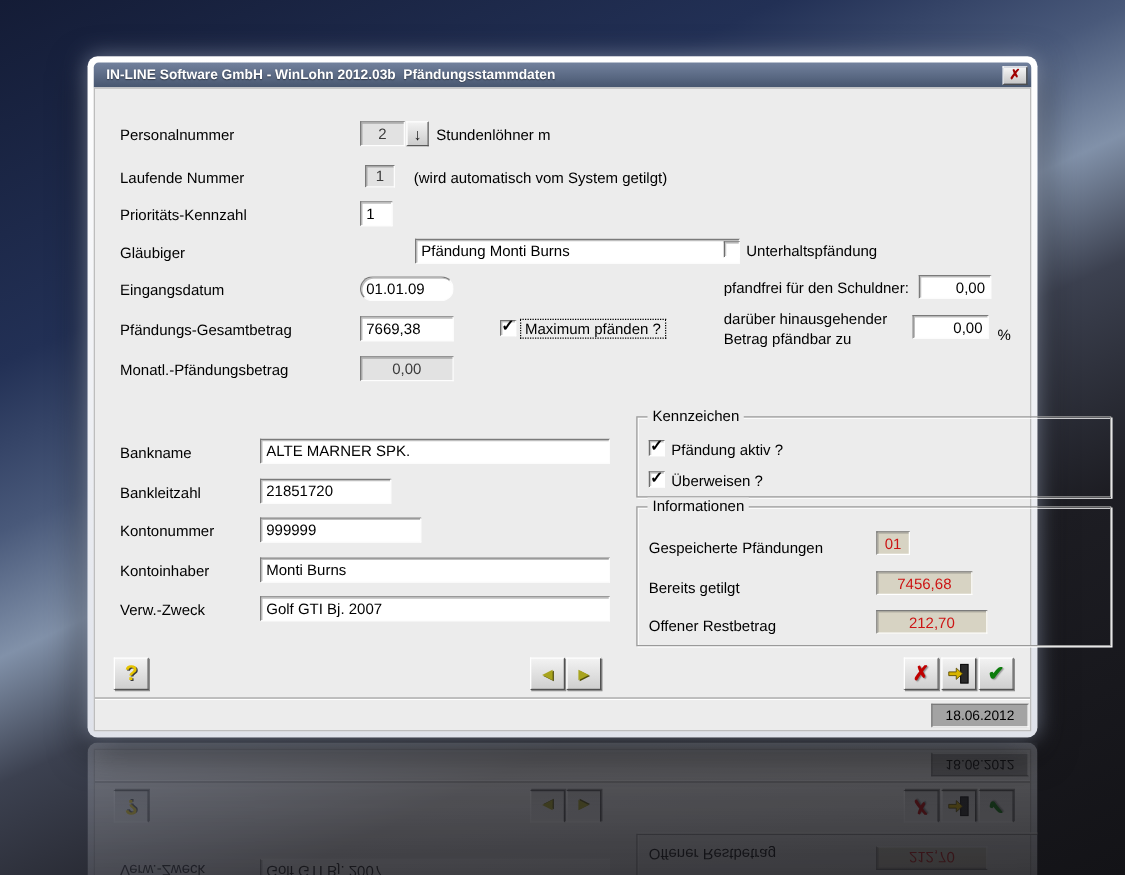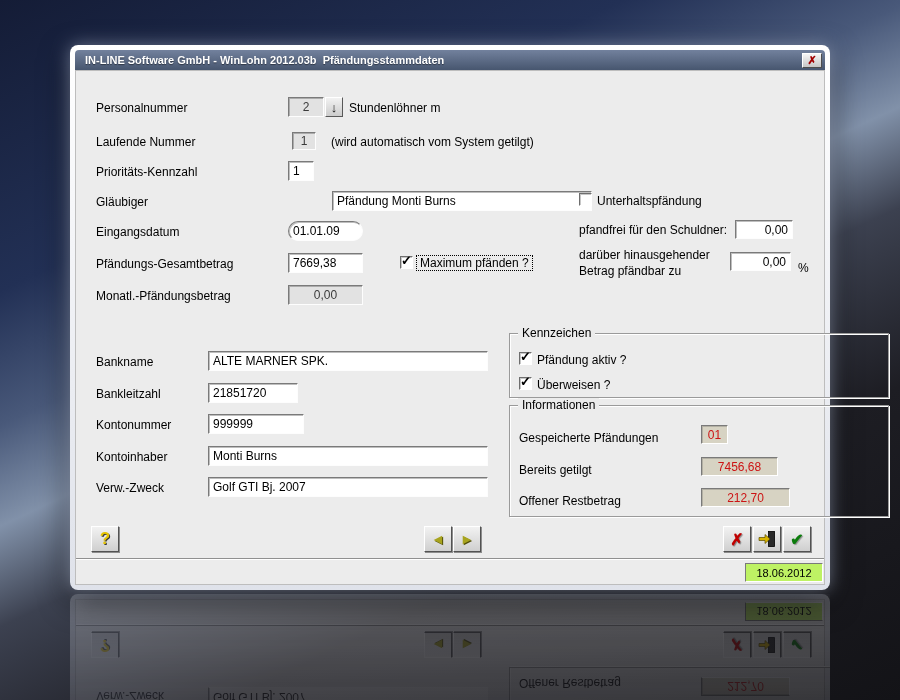--- a/index.html
+++ b/index.html
@@ -85,21 +85,21 @@
     box-shadow:1px 1px 0 rgba(0,0,0,.4);
     display:flex; align-items:center; justify-content:center; cursor:pointer;
   }
   .help-g { font-size:17px; font-weight:bold; color:#e6c400; text-shadow:1px 1px 0 #3a3a3a; }
   .nav-g  { font-size:14px; color:#a8a41e; text-shadow:1px 1px 0 #504d08; }
   .x-g    { font-size:16px; font-weight:bold; color:#c00000; text-shadow:1px 1px 1px rgba(0,0,0,.4); }
   .ok-g   { font-size:16px; font-weight:bold; color:#0c7c0c; text-shadow:1px 1px 1px rgba(0,0,0,.35); }
 
   .statusline { position:absolute; left:0; right:0; top:487px; height:2px; border-top:1px solid #909090; border-bottom:1px solid #ffffff; }
   .datefield {
-    position:absolute; left:669px; top:492px; width:78px; height:19px; background:#bef264;
+    position:absolute; left:669px; top:492px; width:78px; height:19px; background:#a3a3a3;
     border:1px solid; border-color:#7a7a7a #ffffff #ffffff #7a7a7a;
     font-size:11px; display:flex; align-items:center; justify-content:center;
   }
 </style>
 </head>
 <body>
 
 <div class="window">
   <div class="titlebar">
     <span class="title">IN-LINE Software GmbH - WinLohn 2012.03b  Pfändungsstammdaten</span>
@@ -139,23 +139,23 @@
     <span class="lbl" style="left:503px;top:193px">Betrag pfändbar zu</span>
     <input class="field rt" style="left: 654px; top: 181px; width: 61px; height: 19px;" value="0,00">
     <span class="lbl" style="left:722px;top:190px">%</span>
 
     <span class="lbl" style="left:20px;top:218px">Monatl.-Pfändungsbetrag</span>
     <input class="field dim ctr" style="left: 212px; top: 214px; width: 75px;" value="0,00">
 
     <span class="lbl" style="left:20px;top:284px">Bankname</span>
     <input class="field" style="left: 132px; top: 280px; width: 280px;" value="ALTE MARNER SPK.">
     <span class="lbl" style="left:20px;top:316px">Bankleitzahl</span>
-    <input class="field" style="left: 132px; top: 312px; width: 90px;" value="21851720">
+    <input class="field" style="left: 132px; top: 312px; width: 105px;" value="21851720">
     <span class="lbl" style="left:20px;top:347px">Kontonummer</span>
-    <input class="field" style="left: 132px; top: 343px; width: 96px;" value="999999">
+    <input class="field" style="left: 132px; top: 343px; width: 129px;" value="999999">
     <span class="lbl" style="left:20px;top:379px">Kontoinhaber</span>
     <input class="field" style="left: 132px; top: 375px; width: 280px;" value="Monti Burns">
     <span class="lbl" style="left:20px;top:410px">Verw.-Zweck</span>
     <input class="field" style="left: 132px; top: 406px; width: 280px;" value="Golf GTI Bj. 2007">
 
     <div class="groupbox" style="left:433px;top:262px;width:380px;height:65px">
       <span class="legend">Kennzeichen</span>
     </div>
     <span class="checkbox checked" style="left:443px;top:281px"></span>
     <span class="cbl" style="left:461px;top:282px">Pfändung aktiv ?</span>

